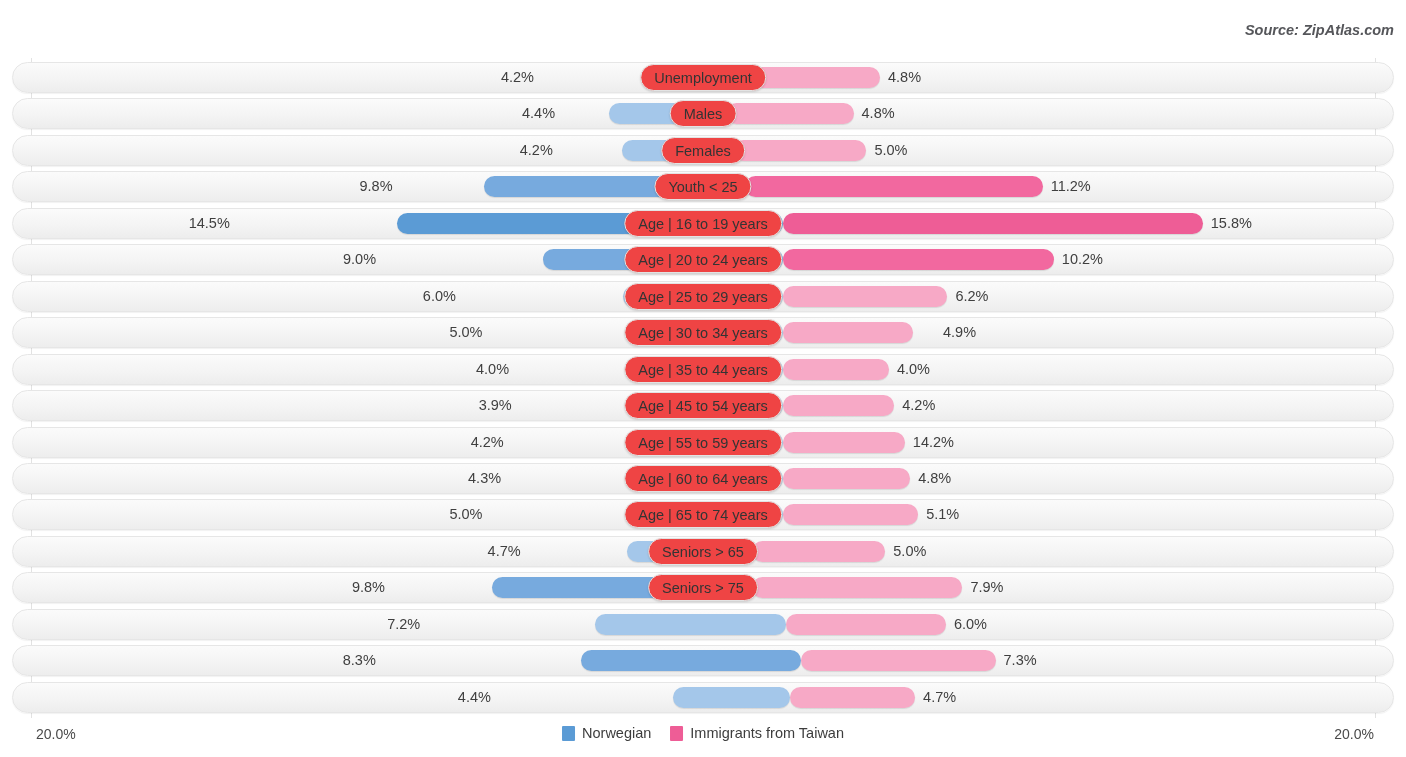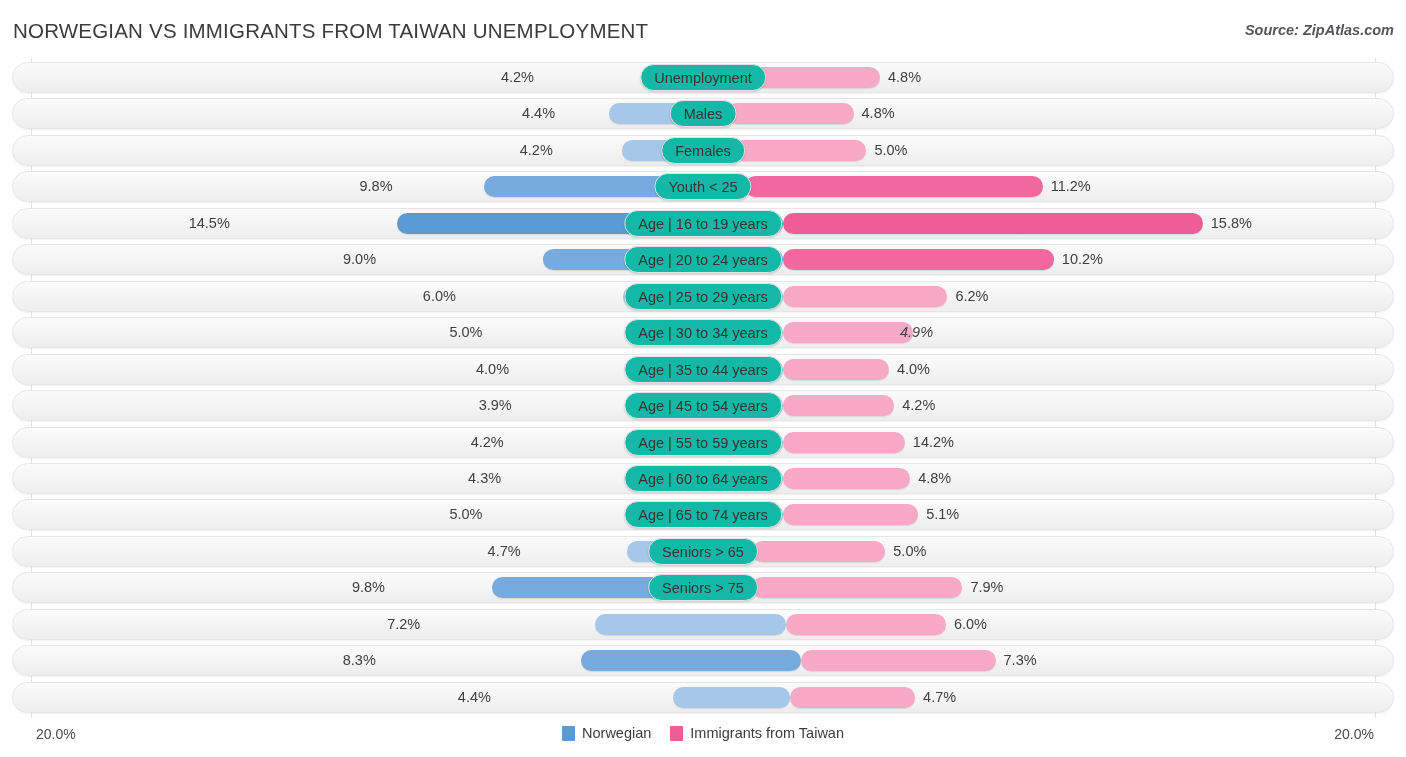--- a/index.html
+++ b/index.html
@@ -51,42 +51,41 @@
   .val{
     position:absolute;top:0;height:31px;line-height:31px;
     font-size:14.5px;color:#3f3f3f;white-space:nowrap;
   }
   .val-left{text-align:right;}
   .val-right{text-align:center;}
 
   .catpill{
     position:absolute;top:2px;height:27px;line-height:27px;
     left:50%;transform:translateX(-50%);
-    background:#14b8a6;border:1px solid #e3e3e3;border-radius:14px;
+    background:#ef4444;border:1px solid #e3e3e3;border-radius:14px;
     padding:0 13px;font-size:14.5px;color:#343434;white-space:nowrap;
     box-shadow:0 1px 2px rgba(0,0,0,.14);
     box-sizing:border-box;
   }
   
   #footer{position:absolute;left:0;top:718px;width:1406px;height:39px;}
   #axis-left{position:absolute;left:36px;top:8px;font-size:14px;color:#4a4a4a;}
   #axis-right{position:absolute;right:32px;top:8px;font-size:14px;color:#4a4a4a;}
   #legend{
     position:absolute;left:50%;top:7px;transform:translateX(-50%);
     display:flex;align-items:center;gap:19px;white-space:nowrap;
   }
   .leg-item{display:flex;align-items:center;gap:7px;}
   .swatch{width:13px;height:15px;border-radius:1px;display:inline-block;}
   .leg-label{font-size:14.5px;color:#3d3d3d;}
 </style>
 </head>
 <body>
 
 <div id="header">
-  <div id="chart-title">NORWEGIAN VS IMMIGRANTS FROM TAIWAN UNEMPLOYMENT</div>
   <div id="source-label">Source: ZipAtlas.com</div>
 </div>
 
 <div id="plot">
   <div class="gridline" id="grid-left"></div>
   <div class="gridline" id="grid-right"></div>
   <div id="rows">
       <div class="row" style="top: 4px;">
         <div class="track"></div>
         <div class="bar bar-left" style="right: 641.7px; width: 111.72px;"></div>
@@ -141,21 +140,21 @@
         <div class="bar bar-right" style="left: 770.5px; width: 164.92px;"></div>
         <div class="val val-left" style="left: 383.9px; width: 60px;">6.0%</div>
         <div class="val val-right" style="left: 943.42px;">6.2%</div>
         <div class="catpill">Age | 25 to 29 years</div>
       </div>
       <div class="row" style="top: 259.15px;">
         <div class="track"></div>
         <div class="bar bar-left" style="right: 611.5px; width: 133px;"></div>
         <div class="bar bar-right" style="left: 770.5px; width: 130.34px;"></div>
         <div class="val val-left" style="left: 410.5px; width: 60px;">5.0%</div>
-        <div class="val val-right" style="left: 888px; font-style: italic;">4.9%</div>
+        <div class="val val-right" style="left: 931px;">4.9%</div>
         <div class="catpill">Age | 30 to 34 years</div>
       </div>
       <div class="row" style="top: 295.6px;">
         <div class="track"></div>
         <div class="bar bar-left" style="right: 611.5px; width: 106.4px;"></div>
         <div class="bar bar-right" style="left: 770.5px; width: 106.4px;"></div>
         <div class="val val-left" style="left: 437.1px; width: 60px;">4.0%</div>
         <div class="val val-right" style="left: 884.9px;">4.0%</div>
         <div class="catpill">Age | 35 to 44 years</div>
       </div>

